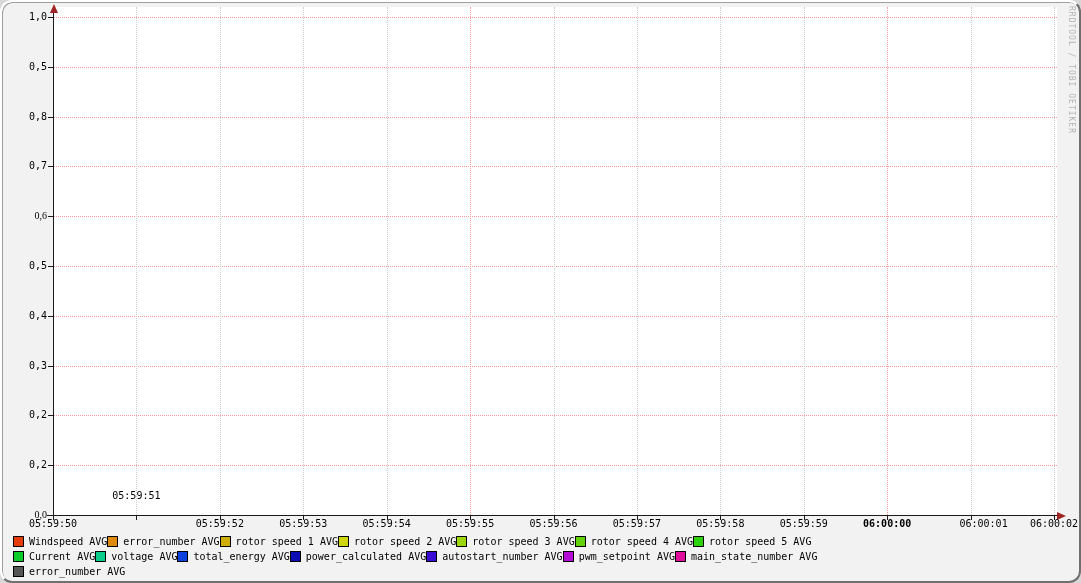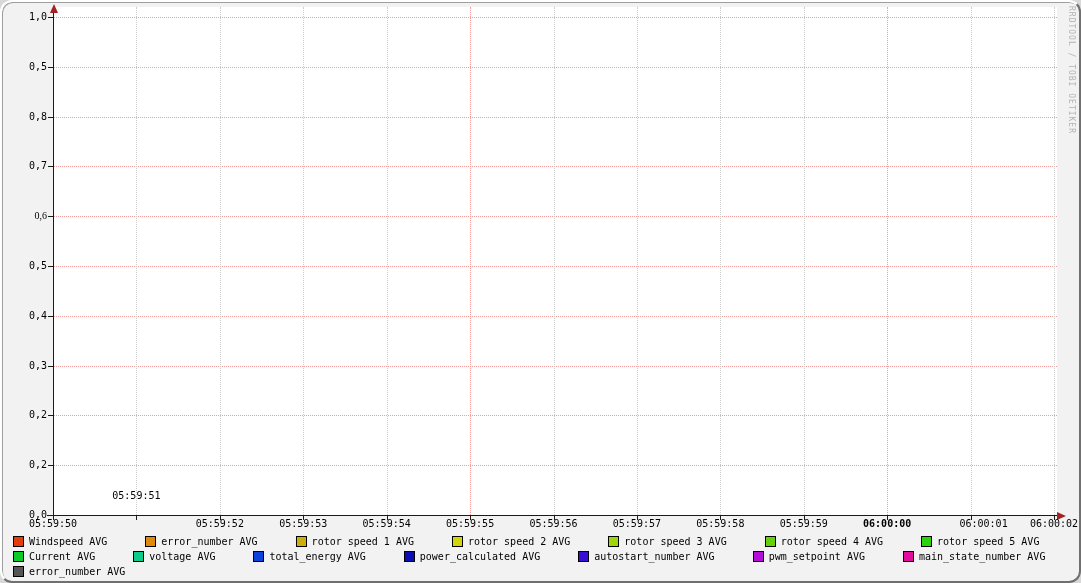--- a/index.html
+++ b/index.html
@@ -50,21 +50,21 @@
     writing-mode:vertical-rl;
     font-size:8px;letter-spacing:1px;color:#b3b3b3;
     white-space:pre;
   }
   .legend{
     position:absolute;left:11px;top:532px;width:1064px;
     font-size:10px;
   }
   .legend-row{
     display:flex;flex-direction:row;align-items:center;
-    gap:38px;height:15px;
+    height:15px;
   }
   .legend-item{display:flex;align-items:center;gap:5px;white-space:pre;}
   .legend-swatch{
     width:9px;height:9px;border:1px solid #000;flex:0 0 auto;
   }
 </style>
 </head>
 <body>
 
 <div class="graph">
@@ -127,21 +127,21 @@
       <div class="ylabel" style="top: 9px;">1,0</div>
       <div class="ylabel" style="top: 58.8px;">0,5</div>
       <div class="ylabel" style="top: 108.6px;">0,8</div>
       <div class="ylabel" style="top: 158.4px;">0,7</div>
       <div class="ylabel" style="top: 208.2px; font-family: Liberation Serif, serif;">0,6</div>
       <div class="ylabel" style="top: 258px;">0,5</div>
       <div class="ylabel" style="top: 307.8px;">0,4</div>
       <div class="ylabel" style="top: 357.6px;">0,3</div>
       <div class="ylabel" style="top: 407.4px;">0,2</div>
       <div class="ylabel" style="top: 457.2px;">0,2</div>
-      <div class="ylabel" style="top: 507px;">0,0</div>
+      <div class="ylabel" style="top: 507px; font-family: Liberation Serif, serif;">0,0</div>
       <div class="xlabel" style="left: 19px; top: 516px;">05:59:50</div>
       <div class="xlabel" style="left: 102.417px; top: 488px; text-align: center;">05:59:51</div>
       <div class="xlabel" style="left: 185.833px; top: 516px;">05:59:52</div>
       <div class="xlabel" style="left: 269.25px; top: 516px;">05:59:53</div>
       <div class="xlabel" style="left: 352.667px; top: 516px;">05:59:54</div>
       <div class="xlabel" style="left: 436.083px; top: 516px;">05:59:55</div>
       <div class="xlabel" style="left: 519.5px; top: 516px;">05:59:56</div>
       <div class="xlabel" style="left: 602.917px; top: 516px;">05:59:57</div>
       <div class="xlabel" style="left: 686.333px; top: 516px;">05:59:58</div>
       <div class="xlabel" style="left: 769.75px; top: 516px;">05:59:59</div>

